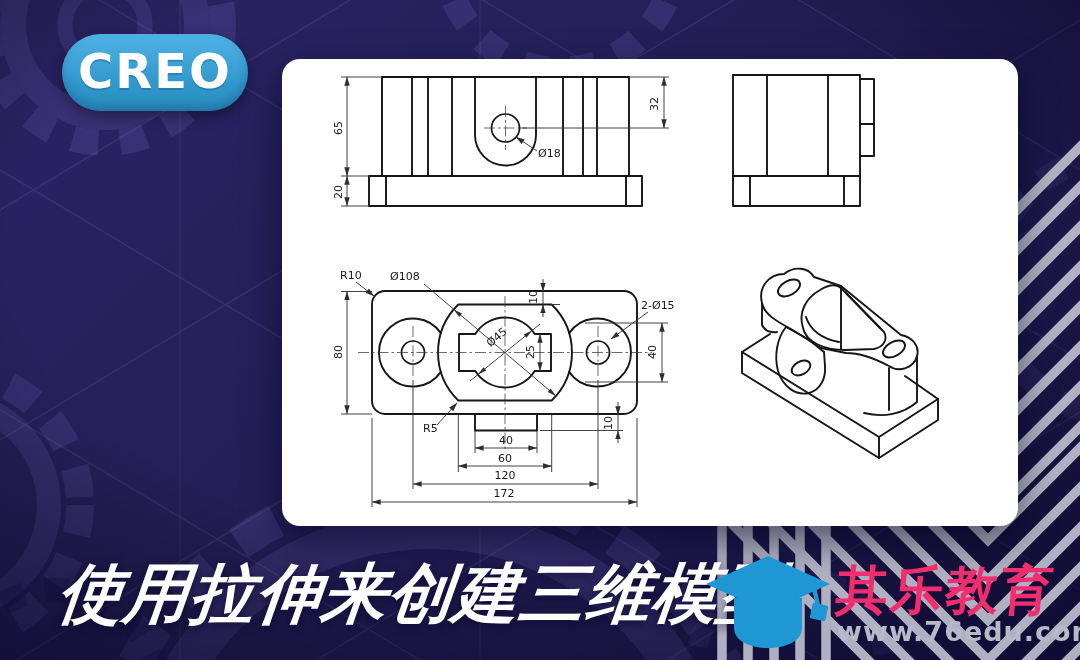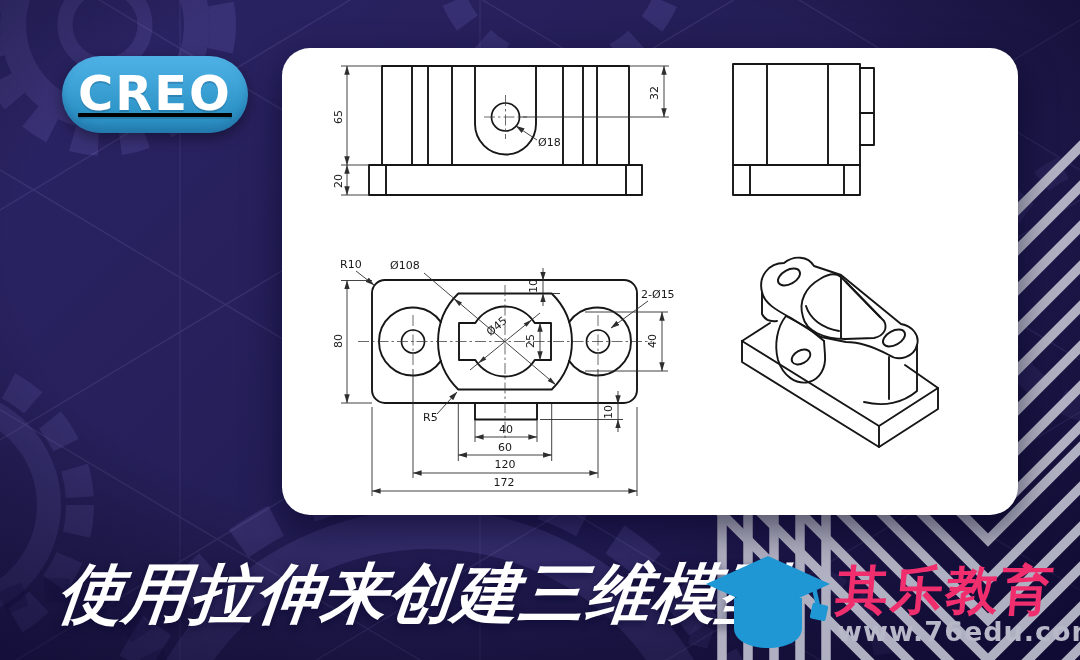--- a/index.html
+++ b/index.html
@@ -1,28 +1,28 @@
 <!DOCTYPE html>
 <html><head>
 <meta charset="utf-8">
 <style>
   html,body{margin:0;padding:0;background:#241e57;}
   .stage{position:relative;width:1080px;height:660px;overflow:hidden;
          font-family:"DejaVu Sans","Liberation Sans",sans-serif;
          background:linear-gradient(135deg,#2b2466 0%,#241e57 45%,#1c164d 100%);}
   .stage svg{display:block;}
   .bg,.chev{position:absolute;left:0;top:0;}
-  .panel{position:absolute;left:282px;top:48px;width:736px;height:467px;
-         background:#ffffff;border-radius:28px;
+  .panel{position:absolute;left:282px;top:59px;width:736px;height:467px;
+         background:#ffffff;border-radius:18px;
          box-shadow:0 14px 36px rgba(4,2,28,.55);}
   .panel > svg{position:absolute;left:0;top:0;}
-  .logo{position:absolute;left:62px;top:56px;width:186px;height:77px;border-radius:40px;
+  .logo{position:absolute;left:62px;top:34px;width:186px;height:77px;border-radius:40px;
         background:linear-gradient(180deg,#4fb2e6 0%,#2f96ca 70%,#2a8cbf 100%);
         display:flex;align-items:center;justify-content:center;
-        box-shadow:0 5px 14px rgba(0,0,0,.4), inset 0 -6px 10px rgba(15,60,110,.28);text-decoration:underline;}
+        box-shadow:0 5px 14px rgba(0,0,0,.4), inset 0 -6px 10px rgba(15,60,110,.28);}
   .logo span{color:#fff;font-size:48px;font-weight:800;letter-spacing:2px;
              transform:translateY(-2px);text-shadow:0 2px 0 rgba(25,85,130,.35);}
   .title{position:absolute;left:58px;top:550px;color:#ffffff;font-size:65px;font-weight:bold;
          font-style:italic;transform:skewX(-6deg);letter-spacing:1px;white-space:nowrap;
          text-shadow:0 3px 9px rgba(5,0,40,.55);z-index:6;}
   .brand-name{position:absolute;left:836px;top:556px;font-size:52px;font-weight:800;
               transform:skewX(-5deg);letter-spacing:3px;white-space:nowrap;z-index:7;}
   .brand-url{position:absolute;left:837px;top:616px;font-size:27px;font-weight:800;
              letter-spacing:1px;white-space:nowrap;z-index:7;}
   .cap{position:absolute;left:698px;top:548px;z-index:7;}

